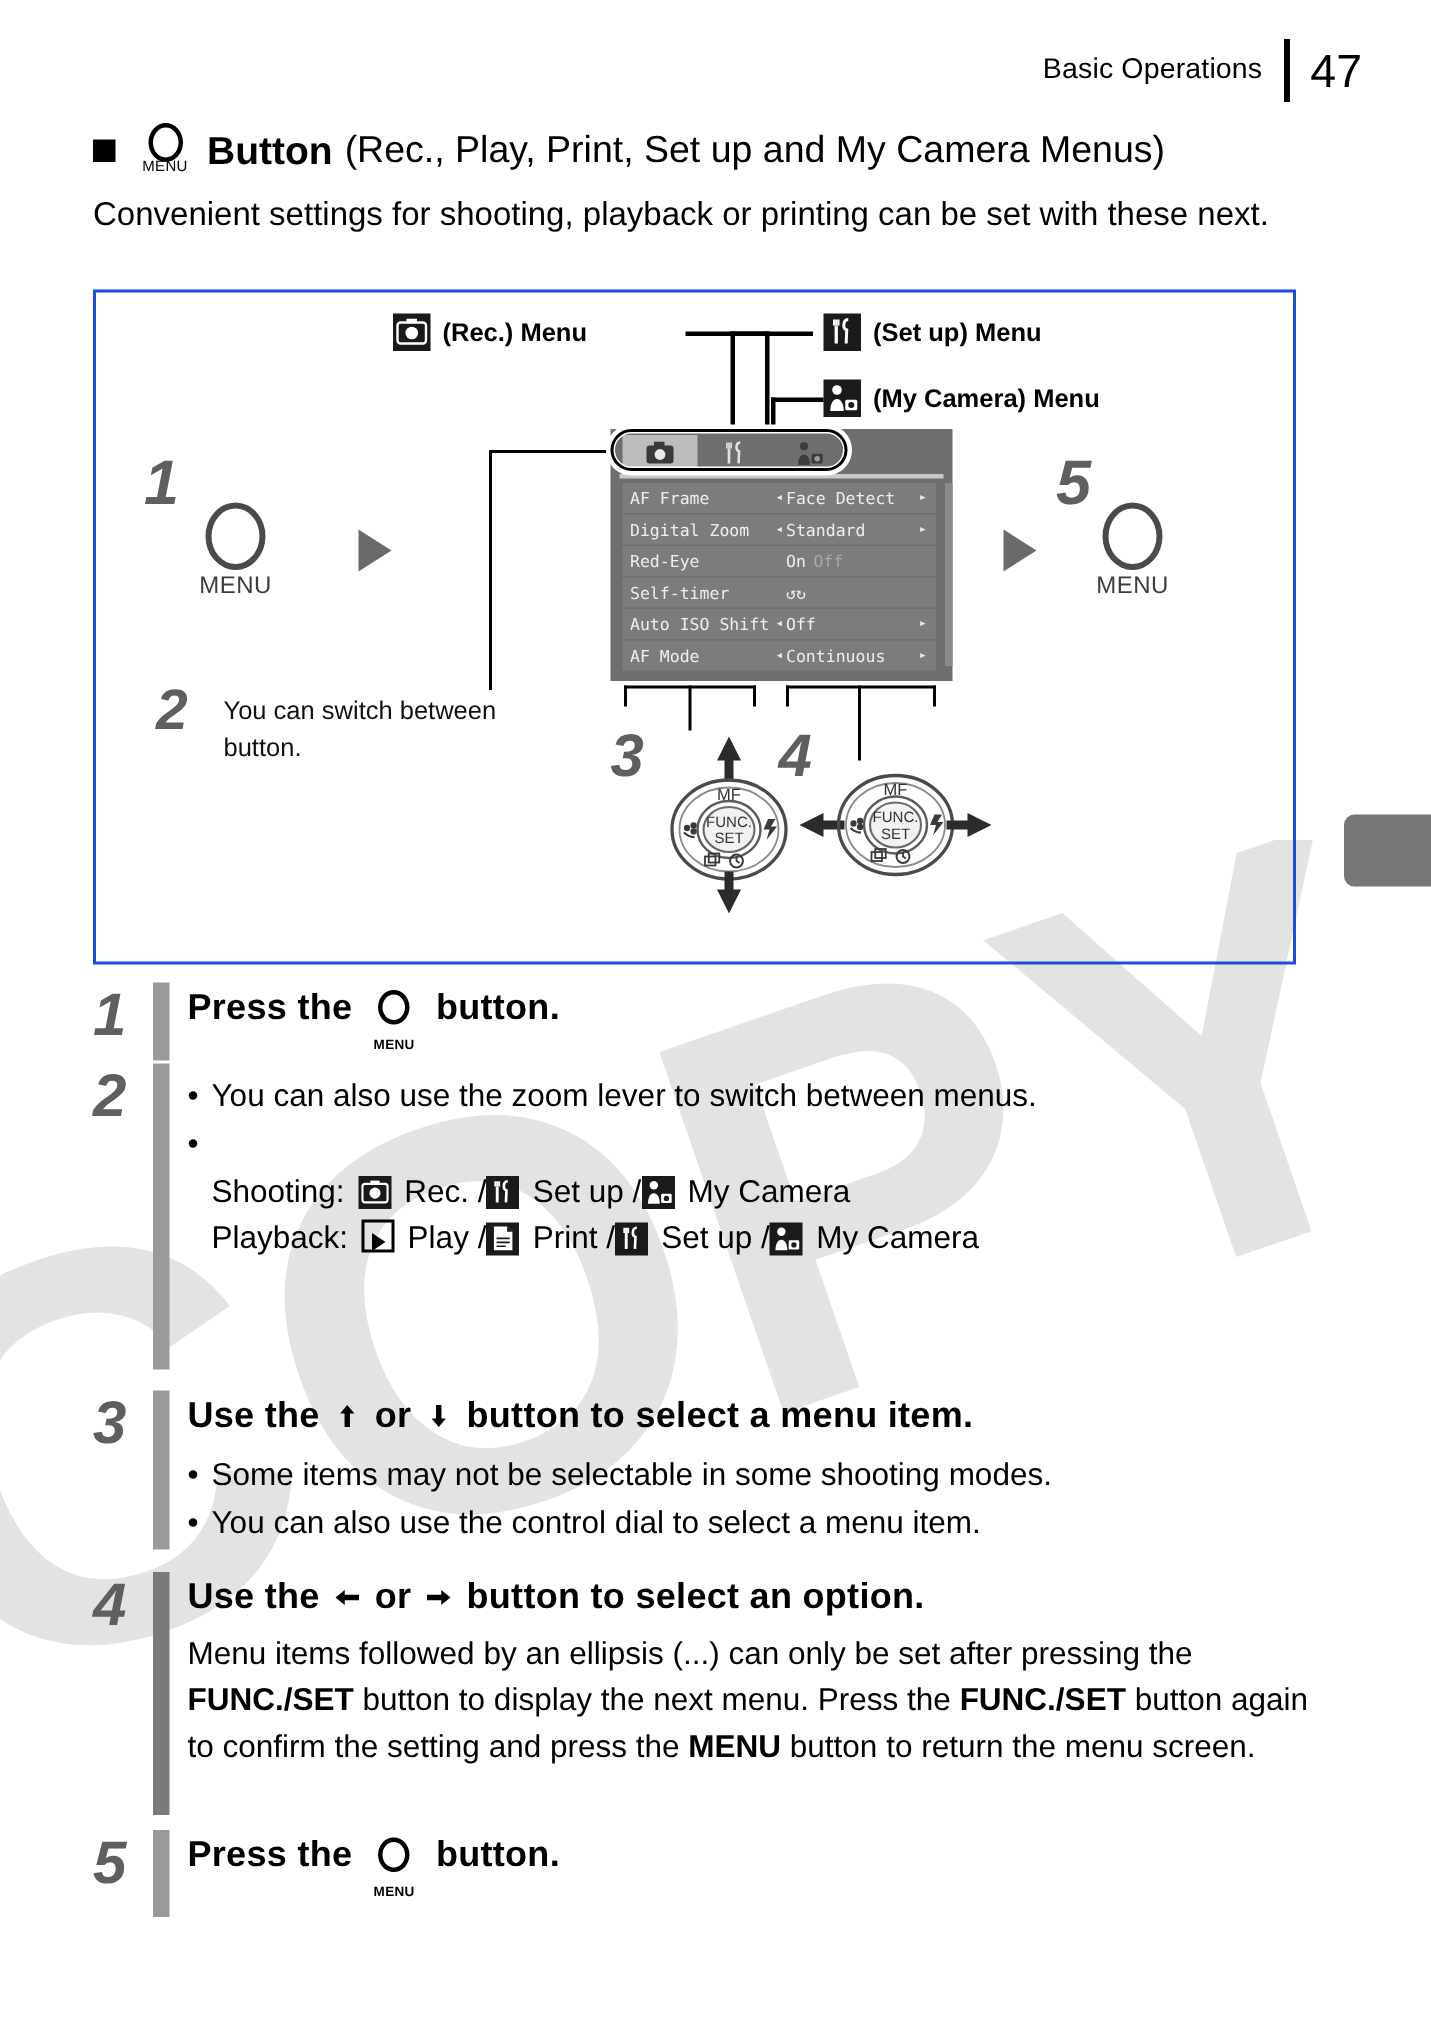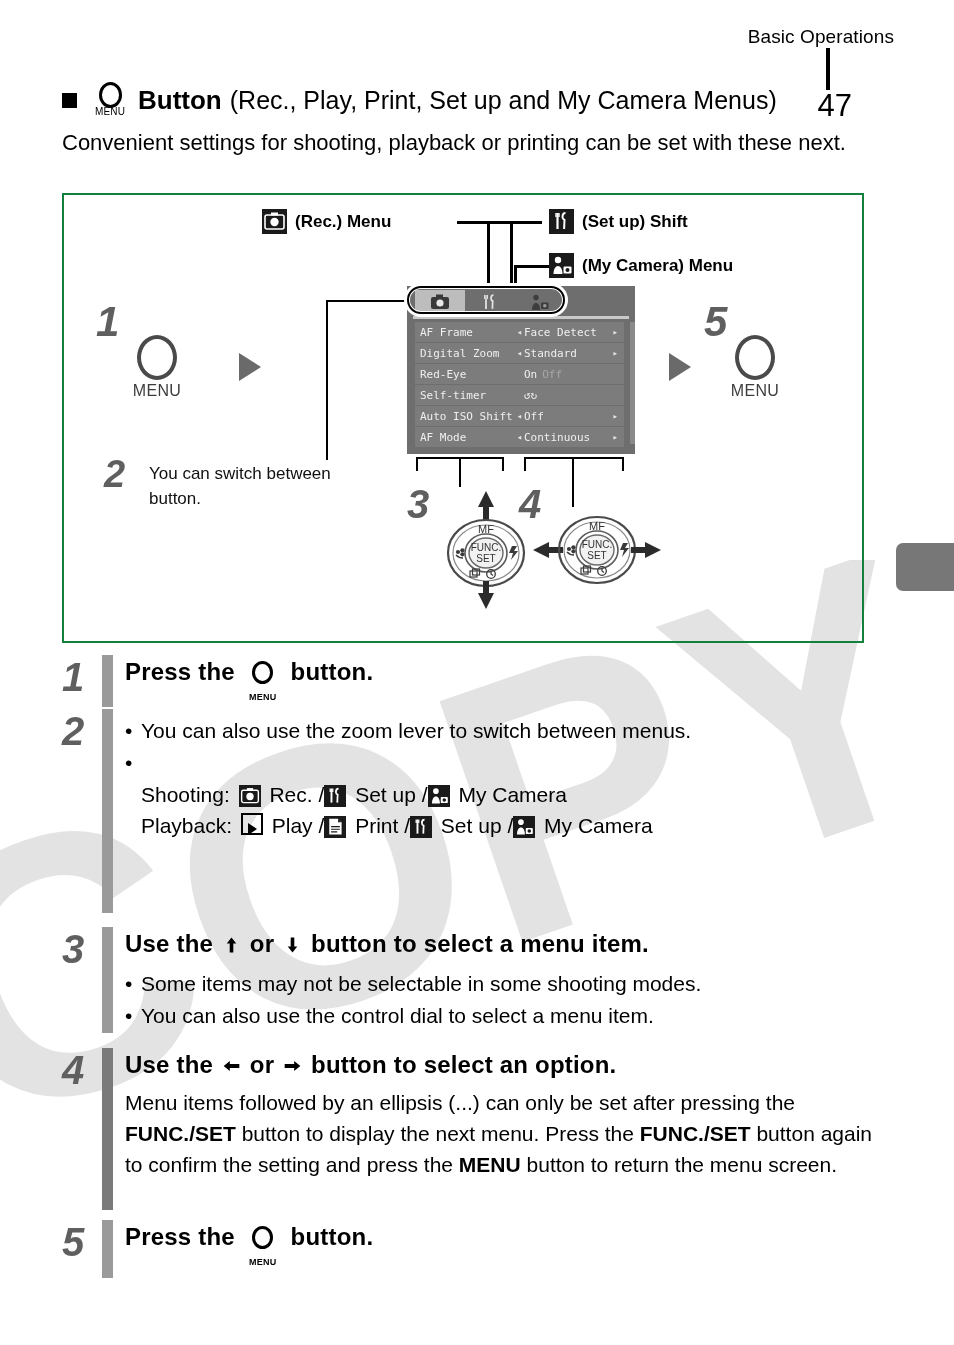--- a/index.html
+++ b/index.html
@@ -22,21 +22,20 @@
     z-index: 0;
   }
   .watermark svg { display:block; }
 
   
   .header {
     position: absolute;
     right: 46px; top: 26px;
     display: flex; align-items: center;
     z-index: 2;
-    flex-direction: column;
   }
   .header-title {
     font-size: 19px; letter-spacing: .1px;
     padding-right: 14px;
   }
   .header-rule {
     width: 4px; height: 42px; background: #000;
   }
   .header-page {
     font-size: 31px; padding-left: 14px; line-height: 1;
@@ -69,21 +68,21 @@
     width: 810px;
     font-size: 22px; line-height: 34px;
     z-index: 2;
   }
 
   
   .diagram {
     position: absolute;
     left: 62px; top: 193px;
     width: 802px; height: 450px;
-    border: 2px solid #15803d;
+    border: 2px solid #1d4ed8;
     background: transparent;
     z-index: 2;
   }
 
   .cap { position:absolute; display:flex; align-items:center; font-weight:bold; font-size:17px; white-space:nowrap; }
 
   
   .tile { width: 25px; height: 25px; background:#1a1a1a; position:relative; display:inline-block; vertical-align:middle; flex:none; }
   .tile svg { position:absolute; left:0; top:0; }
 
@@ -254,21 +253,21 @@
   </div>
 
   <div class="cap" style="left:485px; top:14px;">
     <span class="tile">
       <svg width="25" height="25" viewBox="0 0 25 25">
         <path d="M8.5 4 v4 M7 4 v4 M10 4 v4" stroke="#fff" stroke-width="1.4" fill="none"></path>
         <path d="M8.5 8 v12" stroke="#fff" stroke-width="2.2"></path>
         <path d="M16.5 4 c-2.4 0 -3 2 -3 4 c0 1.6 1 2.6 2 3 l-0.4 9" stroke="#fff" stroke-width="2" fill="none"></path>
       </svg>
     </span>
-    <span style="margin-left:8px;">(Set up) Shift</span>
+    <span style="margin-left:8px;">(Set up) Menu</span>
   </div>
 
   <div class="cap" style="left:485px; top:58px;">
     <span class="tile">
       <svg width="25" height="25" viewBox="0 0 25 25">
         <circle cx="9" cy="7" r="3.2" fill="#fff"></circle>
         <path d="M4.5 21 c0 -5 2 -8 4.5 -8 c2.5 0 4.5 3 4.5 8 z" fill="#fff"></path>
         <rect x="14.5" y="13.5" width="8" height="7" rx="1" fill="#fff"></rect>
         <circle cx="18.5" cy="17" r="2" fill="#1a1a1a"></circle>
       </svg>

